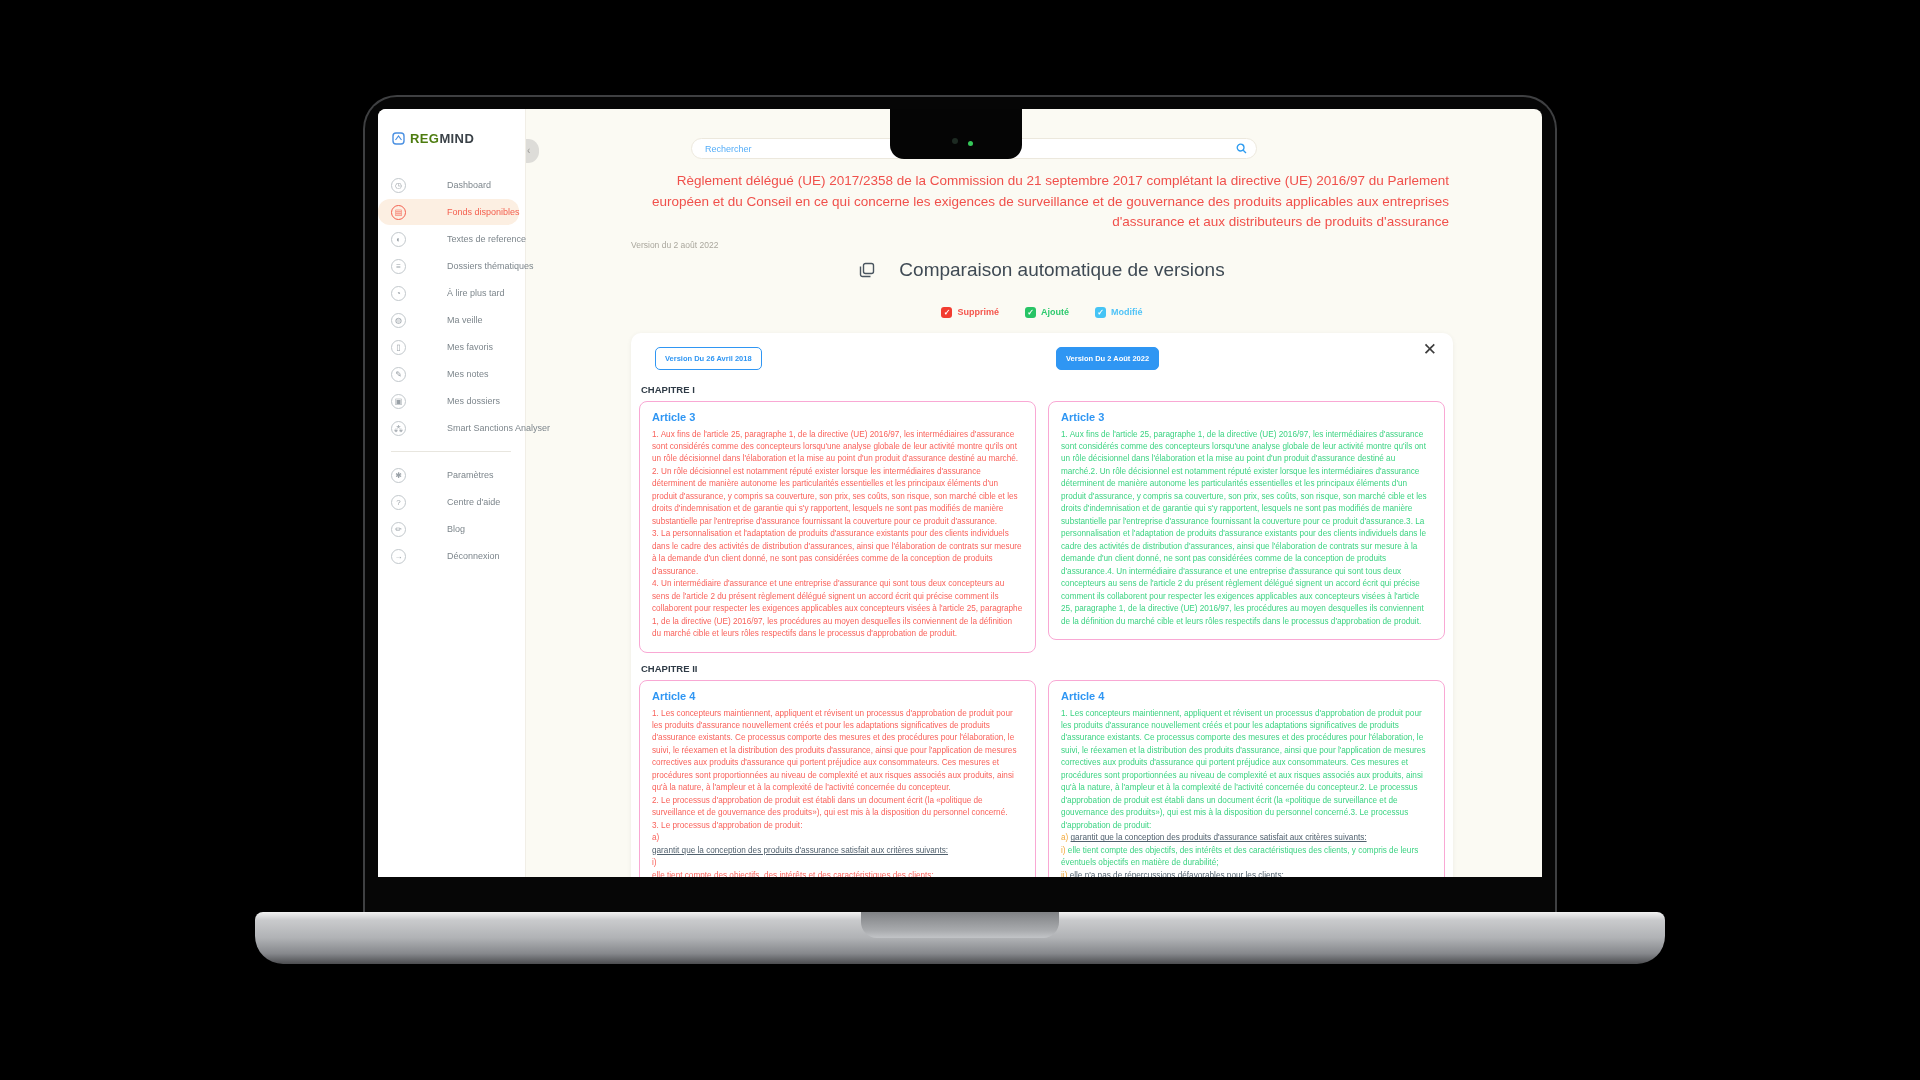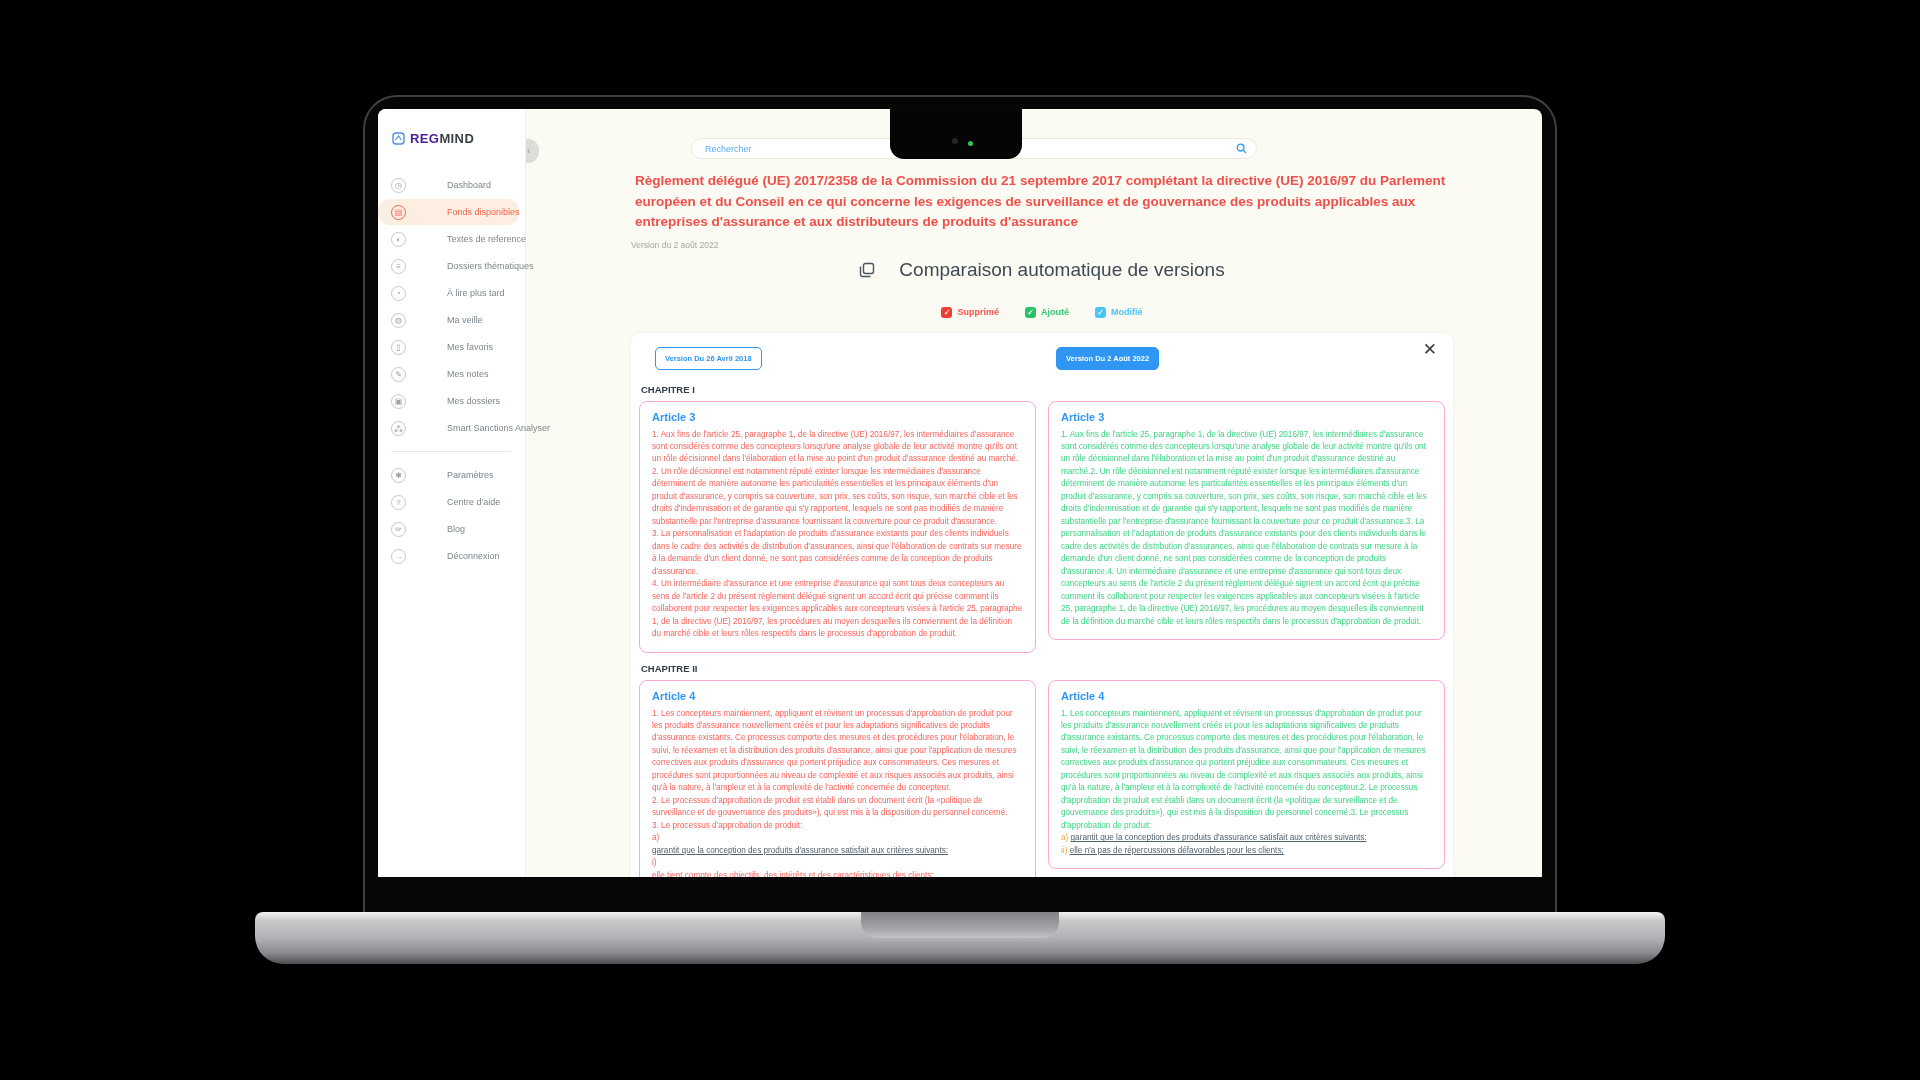--- a/index.html
+++ b/index.html
@@ -25,21 +25,21 @@
   .base-notch { position:absolute; left:50%; transform:translateX(-50%); top:0;
                 width:198px; height:26px; border-radius:0 0 16px 16px;
                 background:linear-gradient(180deg,#808285 0%,#a8aaad 70%,#c2c4c7 100%); }
 
   
   .sidebar { position:absolute; left:0; top:0; width:148px; height:100%;
              background:#fff; border-right:1px solid #f1eee6; z-index:5; }
   .logo { display:flex; align-items:center; gap:5px; padding:22px 0 0 14px; }
   .logo svg { display:block; }
   .logo-text { font-size:13px; font-weight:bold; letter-spacing:.4px; }
-  .logo-reg { color:#4c1d95; } .logo-mind { color:#3b4248; }
+  .logo-reg { color:#4d7c0f; } .logo-mind { color:#3b4248; }
   .collapse-btn { position:absolute; left:148px; top:30px; width:13px; height:24px;
                   background:#dddcd8; border:none; border-radius:0 11px 11px 0;
                   color:#9a9a96; font-size:10px; line-height:22px; text-align:left;
                   padding-left:1px; cursor:pointer; z-index:6; }
   .nav { margin-top:26px; }
   .nav-item { display:flex; align-items:center; gap:9px; height:26px;
               padding-left:13px; margin:0 6px 1px 0; cursor:pointer; }
   .nav-ico { width:15px; height:15px; min-width:15px; border:1px solid #c2c8cc;
              border-radius:50%; color:#9aa1a7; font-size:8px; line-height:13px;
              text-align:center; }
@@ -53,21 +53,21 @@
   .content { position:absolute; left:148px; top:0; width:1016px; height:768px; }
   .searchbar { position:absolute; left:165px; top:29px; width:566px; height:21px;
                background:#fff; border:1px solid #ece8dd; border-radius:11px;
                display:flex; align-items:center; }
   .searchbar input { flex:1; border:none; outline:none; background:transparent;
                      font-size:9px; color:#333; padding:0 6px 0 13px;
                      font-family:"Liberation Sans", sans-serif; }
   .searchbar input::placeholder { color:#56aef8; opacity:1; }
   .search-ico { margin-right:9px; display:flex; }
   .inner { position:absolute; left:105px; top:0; width:822px; }
-  .doc-title { margin-top:62px; text-align:left; font-size:13.5px; font-weight:bold;
+  .doc-title { margin-top:62px; text-align:right; font-size:13.5px; font-weight:normal;
                color:#f0504b; line-height:1.52; padding:0 4px; }
   .version-note { margin-top:7px; font-size:8.5px; color:#aaa79d; }
   .cmp-heading { margin-top:9px; display:flex; align-items:center; justify-content:center;
                  gap:24px; font-size:19px; color:#3f4a54; }
   .legend { margin-top:26px; display:flex; justify-content:center; gap:26px; }
   .legend-item { display:flex; align-items:center; gap:5px; cursor:pointer; }
   .legend-box { width:11px; height:11px; border-radius:3px; color:#fff; font-size:8px;
                 line-height:11px; text-align:center; font-weight:bold; }
   .legend-label { font-size:9px; font-weight:bold; }
 
@@ -239,20 +239,21 @@
                     <div class="para"><span class="del">3.  Le processus d'approbation de produit:</span></div>
                     <div class="para"><span class="del">a)</span></div>
                     <div class="para"><span class="norm">garantit que la conception des produits d'assurance satisfait aux critères suivants:</span></div>
                     <div class="para"><span class="del">i)</span></div>
                     <div class="para"><span class="del">elle tient compte des objectifs, des intérêts et des caractéristiques des clients;</span></div>
                   </div>
                   <div class="article-box">
   <div class="article-title">Article 4</div>
   <div class="para"><span class="add">1.  Les concepteurs maintiennent, appliquent et révisent un processus d'approbation de produit pour les produits d'assurance nouvellement créés et pour les adaptations significatives de produits d'assurance existants. Ce processus comporte des mesures et des procédures pour l'élaboration, le suivi, le réexamen et la distribution des produits d'assurance, ainsi que pour l'application de mesures correctives aux produits d'assurance qui portent préjudice aux consommateurs. Ces mesures et procédures sont proportionnées au niveau de complexité et aux risques associés aux produits, ainsi qu'à la nature, à l'ampleur et à la complexité de l'activité concernée du concepteur.2.  Le processus d'approbation de produit est établi dans un document écrit (la «politique de surveillance et de gouvernance des produits»), qui est mis à la disposition du personnel concerné.3.  Le processus d'approbation de produit:</span></div>
                     <div class="para"><span class="mark">a) </span><span class="norm">garantit que la conception des produits d'assurance satisfait aux critères suivants:</span></div>
+                    <div class="para"><span class="mark">i) </span><span class="add">elle tient compte des objectifs, des intérêts et des caractéristiques des clients, y compris de leurs éventuels objectifs en matière de durabilité;</span></div>
                     <div class="para"><span class="mark">ii) </span><span class="norm">elle n'a pas de répercussions défavorables pour les clients;</span></div>
                   </div>
                 </div>
               </div>
           </div>
         </div>
       </main>
 
       <div class="notch">
         <span class="dot1"></span>

